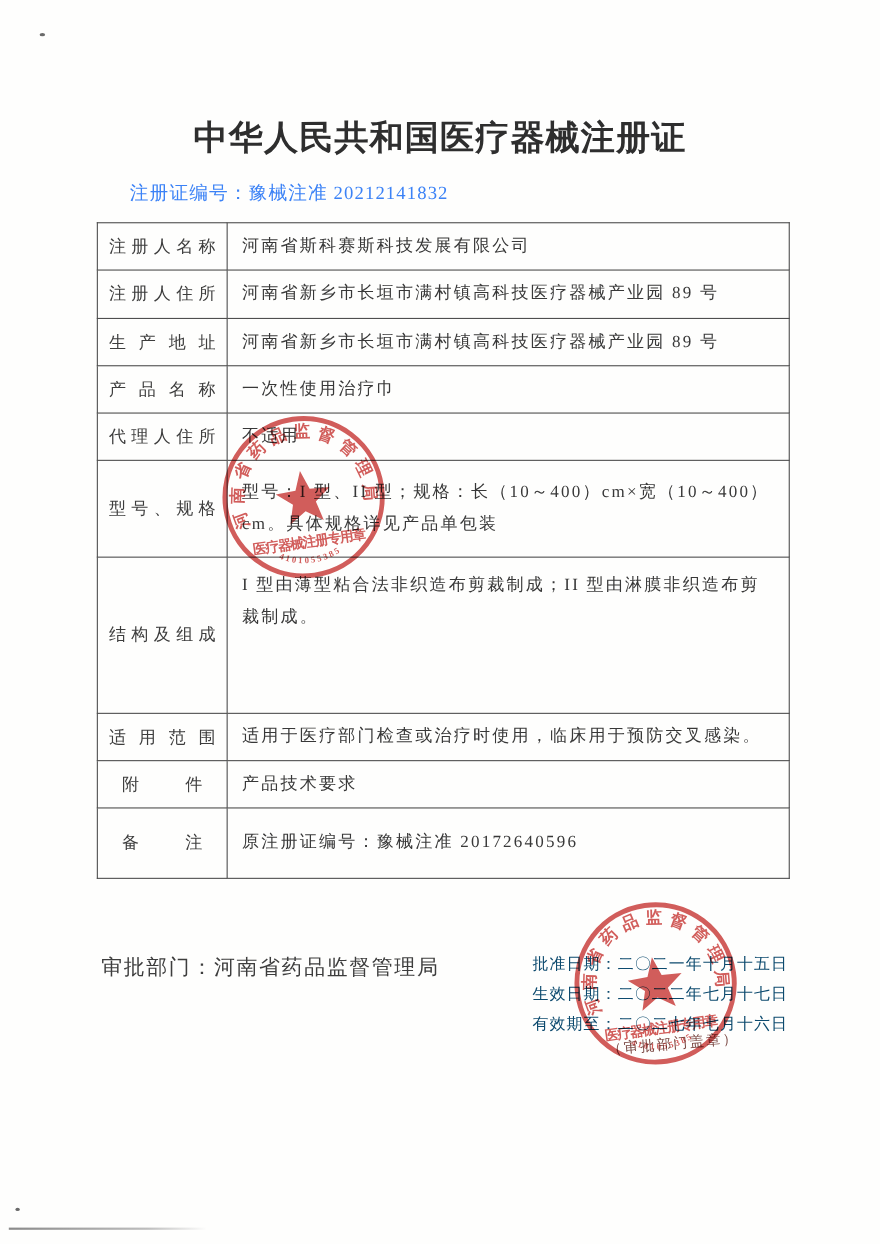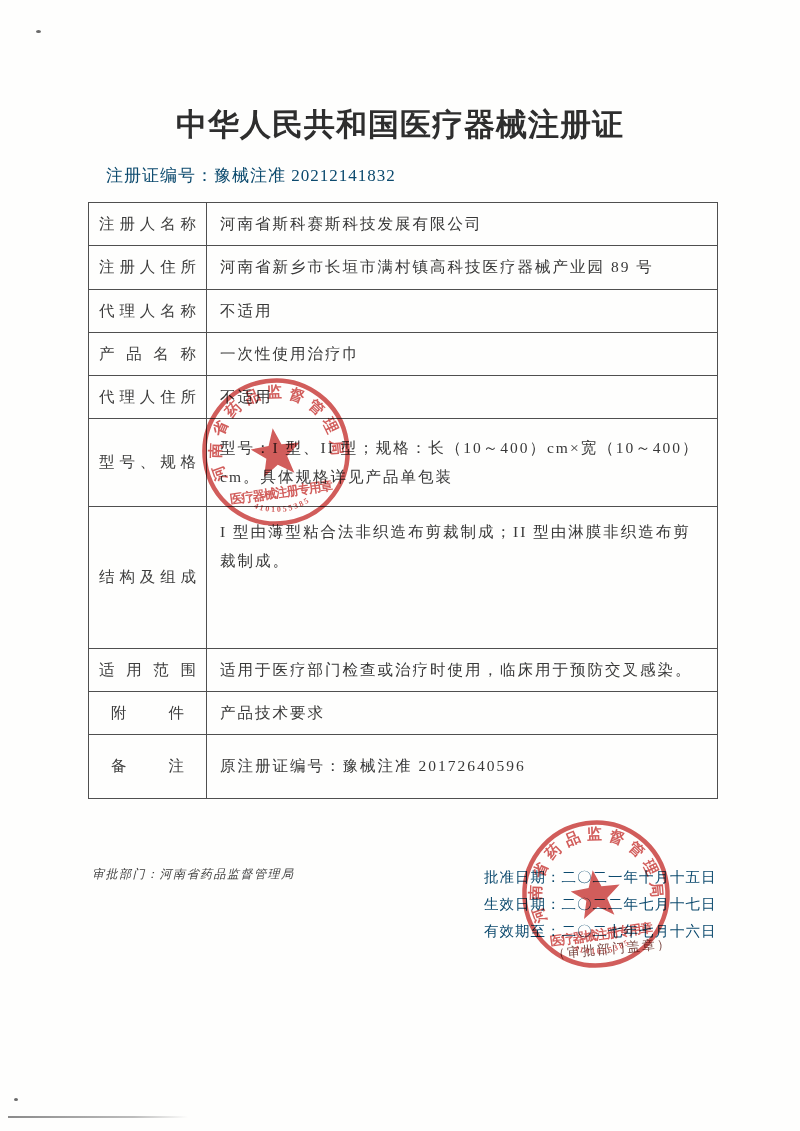--- a/index.html
+++ b/index.html
@@ -11,22 +11,22 @@
     color:#3a3a3a;
     overflow:hidden;
   }
   
   .title{
     position:absolute;left:0;top:104px;width:800px;
     text-align:center;font-size:31px;font-weight:bold;color:#2e2e2e;
     letter-spacing:1px;
   }
   .cert-line{
-    position:absolute;left:106px;top:164px;
-    font-size:17px;letter-spacing:1px;color:#0c4a6e;
+    position:absolute;left:118px;top:164px;
+    font-size:17px;letter-spacing:1px;color:#3b82f6;
   }
   
   table.cert{
     position:absolute;left:88px;top:202px;width:630px;
     border-collapse:collapse;table-layout:fixed;
   }
   table.cert td{
     border:1px solid #4f4f4f;
     font-size:15.5px;
     vertical-align:middle;
@@ -49,21 +49,21 @@
   }
   tr.rh-a{height:43px;}
   tr.rh-b{height:44px;}
   tr.rh-model{height:88px;}
   tr.rh-struct{height:142px;}
   tr.rh-note{height:64px;}
   td.val.top{vertical-align:top;padding-top:11px;margin-left:30px;}
   
   .dept-line{
     position:absolute;left:92px;top:866px;
-    font-size:12px;letter-spacing:1.5px;color:#3d3d3d;font-style:italic;
+    font-size:19px;letter-spacing:1.5px;color:#3d3d3d;
   }
   .dates{
     position:absolute;left:484px;top:864px;
     font-size:14.5px;letter-spacing:1px;color:#0c4a6e;
   }
   .dates .dline{line-height:27px;white-space:nowrap;}
   .seal-caption{
     position:absolute;left:552px;top:940px;
     font-size:13px;letter-spacing:2px;color:#7c4b46;
     transform:rotate(-5deg);
@@ -108,22 +108,22 @@
   <tbody>
       <tr class="rh-a">
     <td class="lbl">注册人名称</td>
     <td class="val">河南省斯科赛斯科技发展有限公司</td>
   </tr>
   <tr class="rh-b">
     <td class="lbl">注册人住所</td>
     <td class="val">河南省新乡市长垣市满村镇高科技医疗器械产业园 89 号</td>
   </tr>
   <tr class="rh-a">
-    <td class="lbl">代理人名称</td>
-    <td class="val">不适用</td>
+    <td class="lbl">生产地址</td>
+    <td class="val">河南省新乡市长垣市满村镇高科技医疗器械产业园 89 号</td>
   </tr>
   <tr class="rh-a">
     <td class="lbl">产品名称</td>
     <td class="val">一次性使用治疗巾</td>
   </tr>
   <tr class="rh-a">
     <td class="lbl">代理人住所</td>
     <td class="val">不适用</td>
   </tr>
   <tr class="rh-model">

